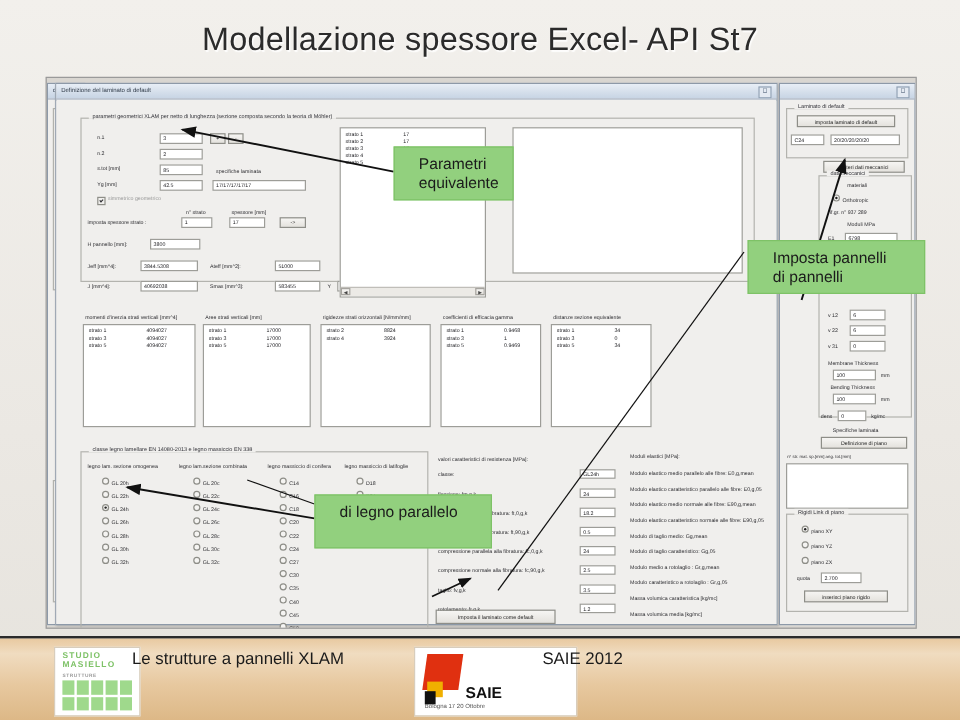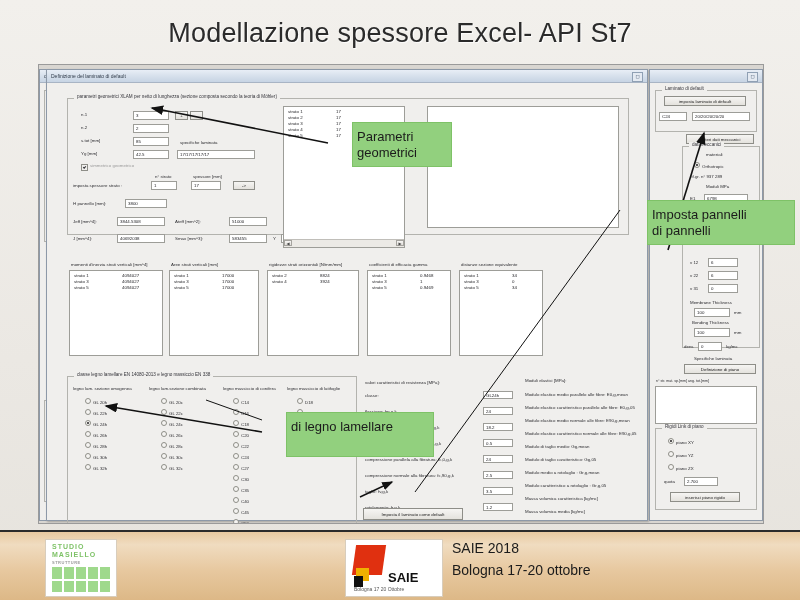--- a/index.html
+++ b/index.html
@@ -71,22 +71,22 @@
     transform:rotate(-45deg);}
   .rad{position:absolute;font-size:4.4px;color:#2d2d31;white-space:nowrap;}
   .rad i{display:inline-block;width:4px;height:4px;border:1px solid #8e8e88;
     border-radius:50%;background:#f5f4f2;margin-right:2px;vertical-align:0px;
     position:relative;font-style:normal;}
   .rad.sel i:after{content:"";position:absolute;left:1px;top:1px;width:2px;height:2px;
     background:#222;border-radius:50%;}
 
   
   .callout{position:absolute;background:#92d07e;border:1px solid #7ec267;
-    color:#1b1b1b;font-size:13px;line-height:16px;padding:6px 4px;
-    box-sizing:border-box;margin-left:24px;}
+    color:#1b1b1b;font-size:13px;line-height:16px;padding:6px 20px;
+    box-sizing:border-box;}
   svg.arrows{position:absolute;left:0;top:0;width:800px;height:600px;
     pointer-events:none;}
 
   
   #footer{position:absolute;left:0;top:530px;width:800px;height:70px;
     background:linear-gradient(180deg,#e8c9a0 0%,#f0dcc0 18%,#e7c89f 55%,#dcb785 100%);
     border-top:2px solid #2b2b2b;}
   .logoBox{position:absolute;background:#fff;border:1px solid #d8cdbc;}
   #fTxt1{position:absolute;left:110px;top:8px;font-size:14px;color:#1b1b1b;}
   #fTxt2{position:absolute;left:110px;top:30px;font-size:14px;color:#1b3a6b;font-weight:bold;}
@@ -97,21 +97,21 @@
   #smLogo .t1{position:absolute;left:6px;top:3px;font-size:7px;font-weight:bold;
     letter-spacing:1px;color:#7ec267;}
   #smLogo .t2{position:absolute;left:6px;top:11px;font-size:7px;font-weight:bold;
     letter-spacing:1px;color:#7ec267;}
   #smLogo .t3{position:absolute;left:6px;top:20px;font-size:4px;font-weight:bold;
     letter-spacing:.5px;color:#9a9a9a;}
   #smGrid{position:absolute;left:6px;top:27px;width:58px;height:25px;
     display:grid;grid-template-columns:repeat(5,1fr);grid-template-rows:repeat(2,1fr);gap:2px;}
   #smGrid div{background:#9fd98c;}
   
-  #saieLogo{left:345px;top:7px;width:96px;height:56px;}
+  #saieLogo{left:345px;top:7px;width:96px;height:56px;padding-left:38px;}
   #saieRed{position:absolute;left:8px;top:5px;width:30px;height:30px;
     background:#e03010;transform:skewX(-8deg);}
   #saieYel{position:absolute;left:10px;top:28px;width:13px;height:13px;background:#f0b000;}
   #saieBlk{position:absolute;left:8px;top:36px;width:9px;height:11px;background:#111;}
   #saieTxt{position:absolute;left:42px;top:30px;font-size:13px;font-weight:bold;color:#111;}
   #saieSub{position:absolute;left:8px;top:46px;font-size:5px;color:#555;}
   
   #s7Logo{left:610px;top:7px;width:145px;height:56px;}
   #s7Sq{position:absolute;left:10px;top:17px;width:22px;height:20px;}
   #s7Sq div{position:absolute;width:6px;height:6px;background:#1f3a6e;}
@@ -472,56 +472,56 @@
     <line x1="328" y1="143" x2="152" y2="108" stroke="#111" stroke-width="1.6" marker-end="url(#ah)"></line>
     <line x1="668" y1="250" x2="704" y2="133" stroke="#111" stroke-width="1.6" marker-end="url(#ah)"></line>
     <line x1="620" y1="210" x2="415" y2="492" stroke="#111" stroke-width="1.0"></line>
     <line x1="360" y1="497" x2="392" y2="482" stroke="#111" stroke-width="1.4" marker-end="url(#ah)"></line>
     <line x1="262" y1="432" x2="106" y2="406" stroke="#111" stroke-width="1.6" marker-end="url(#ah)"></line>
     <line x1="262" y1="420" x2="206" y2="400" stroke="#111" stroke-width="1.0"></line>
   </svg>
 
   <div class="callout" style="left:328px;top:122px;width:100px;height:45px;">
     <div>Parametri</div>
-    <div>geometrici</div>
+    <div>equivalente</div>
   </div>
 
   <div class="callout" style="left:623px;top:200px;width:148px;height:45px;">
     <div>Imposta pannelli</div>
     <div>di pannelli</div>
   </div>
 
   <div class="callout" style="left:262px;top:412px;width:148px;height:45px;">
-    <div>di legno lamellare</div>
+    <div>di legno parallelo</div>
   </div>
 
   <div id="footer">
     <div class="logoBox" id="smLogo">
       <div class="t1">STUDIO</div>
       <div class="t2">MASIELLO</div>
       <div class="t3">STRUTTURE</div>
       <div id="smGrid">
         <div></div>
           <div></div>
           <div></div>
           <div></div>
           <div></div>
         <div></div>
           <div></div>
           <div></div>
           <div></div>
           <div></div>
       </div>
     </div>
+    <div id="fTxt1">Le strutture a pannelli XLAM</div>
 
     <div class="logoBox" id="saieLogo">
       <div id="saieRed"></div>
       <div id="saieYel"></div>
       <div id="saieBlk"></div>
       <div id="saieTxt">SAIE</div>
       <div id="saieSub">Bologna 17 20 Ottobre</div>
     </div>
-    <div id="fTxt3">SAIE 2018</div>
-    <div id="fTxt4">Bologna 17-20 ottobre</div>
+    <div id="fTxt3">SAIE 2012</div>
 
   </div>
 
 </div>
 
 </body></html>

